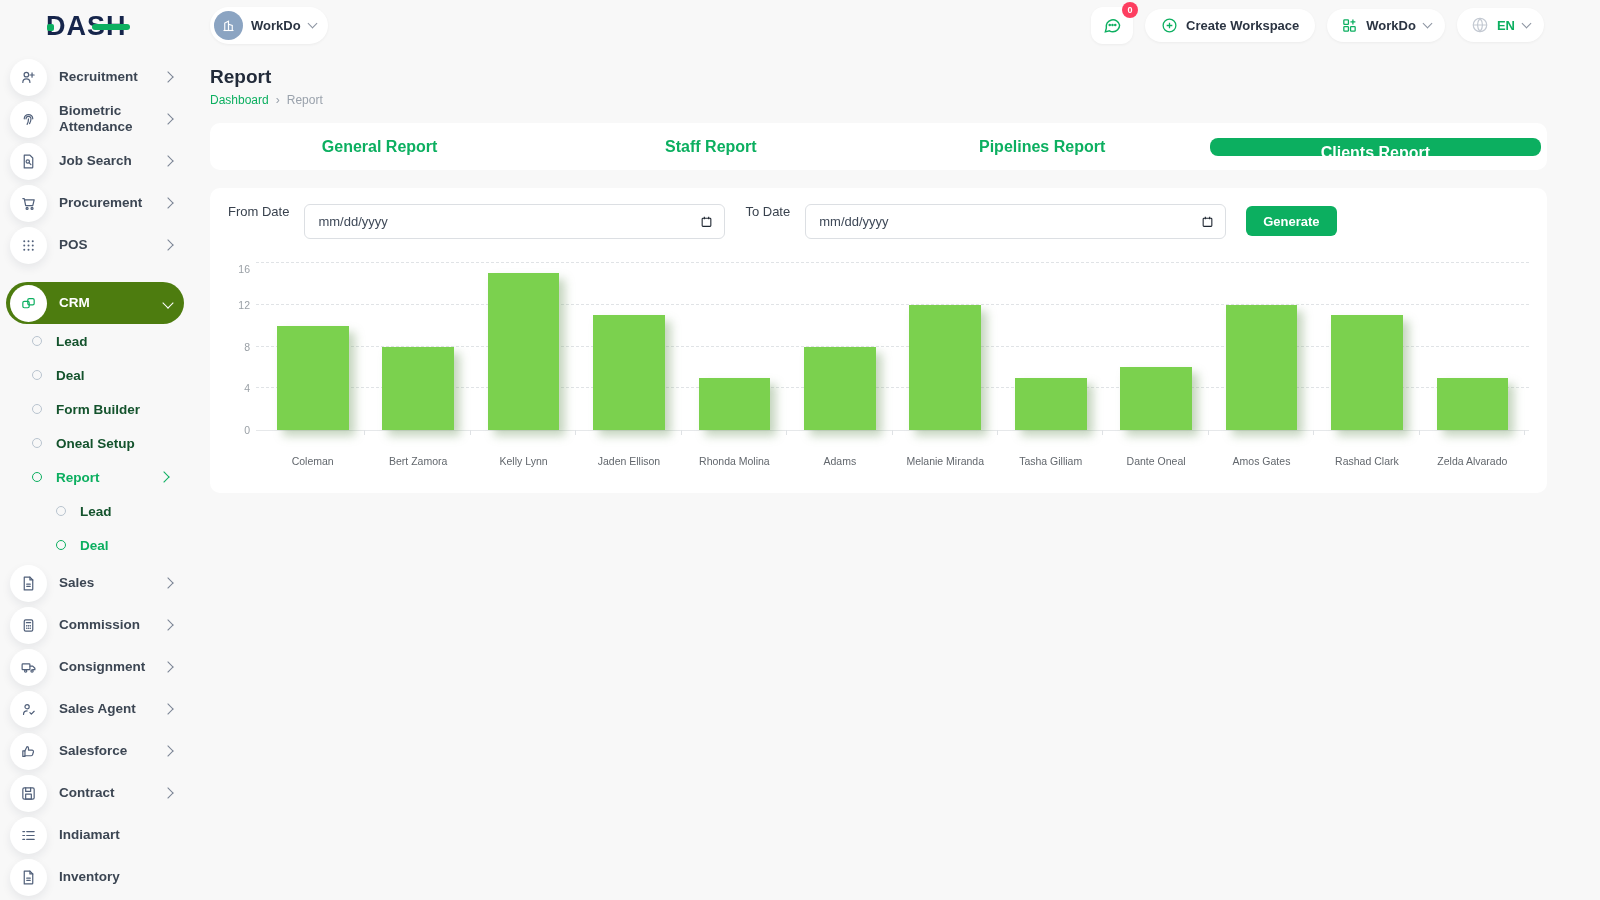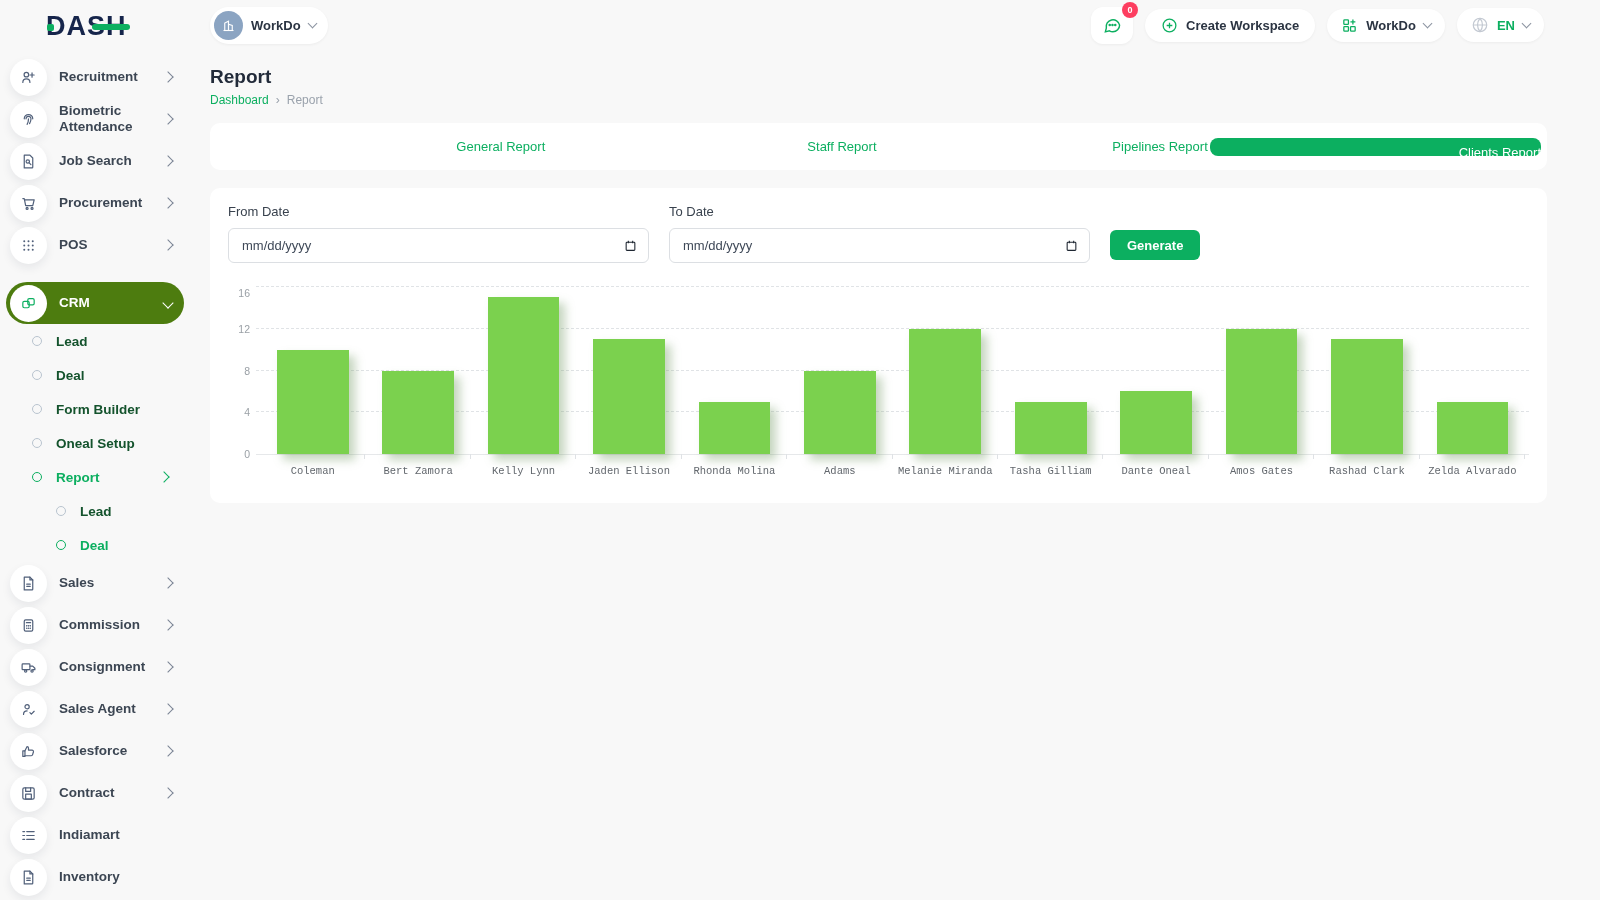--- a/index.html
+++ b/index.html
@@ -59,43 +59,43 @@
   .lang-pill .pill-label{color:#0caf60;}
   .chev-sm{width:6px;height:6px;border-right:1.6px solid #8b93a0;border-bottom:1.6px solid #8b93a0;transform:rotate(45deg);margin-top:-3px;}
   
   .main{position:absolute;left:210px;top:50px;width:1337px;}
   .page-title{margin:16px 0 5px;font-size:19px;font-weight:700;color:#222b3a;}
   .breadcrumb{font-size:12px;margin-bottom:16px;display:flex;align-items:center;gap:7px;}
   .bc-link{color:#0caf60;cursor:pointer;}
   .bc-sep{color:#9aa2ac;font-size:12px;}
   .bc-cur{color:#9aa2ac;}
   .tabs-card{background:#fff;border-radius:10px;height:47px;display:flex;align-items:center;padding:0 4px;}
-  .tab{flex:1;text-align:right;font-size:13px;font-weight:400;color:#0caf60;cursor:pointer;line-height:29px;}
+  .tab{flex:1;text-align:center;font-size:16px;font-weight:700;color:#0caf60;cursor:pointer;line-height:29px;}
   .tab.active{background:#0caf60;color:#fff;border-radius:8px;height:18px;margin:0 2px;}
   .content-card{background:#fff;border-radius:10px;margin-top:18px;padding:16px 18px 26px;box-sizing:border-box;}
   .filter-row{display:flex;gap:20px;align-items:flex-end;}
-  .field{display:flex;flex-direction:column;gap:9px;}
+  .field{display:flex;flex-direction:row;gap:15px;}
   .field-label{font-size:13px;color:#39424e;}
   .date-box{width:421px;height:35px;border:1px solid #dcdfe3;border-radius:6px;display:flex;align-items:center;
     padding:0 11px;box-sizing:border-box;background:#fff;}
   .date-box input{border:none;outline:none;flex:1;font-size:13px;color:#3f4958;font-family:"Liberation Sans",sans-serif;background:transparent;}
   .date-box input::placeholder{color:#3f4958;opacity:1;}
   .cal-icon{width:13px;height:13px;color:#1f2732;flex:none;cursor:pointer;}
   .generate-btn{height:30px;padding:0 17px;background:#0caf60;color:#fff;border:none;border-radius:6px;
     font-size:13px;font-weight:600;cursor:pointer;margin-bottom:3px;font-family:"Liberation Sans",sans-serif;}
   
   .chart{margin-top:24px;padding-left:28px;position:relative;}
   .plot{position:relative;height:167px;border-bottom:1px solid #e6e8ea;}
   .gridline{position:absolute;left:0;right:0;border-top:1px dashed #e0e3e6;}
   .ytick{position:absolute;left:-28px;width:22px;text-align:right;font-size:10.5px;color:#9aa0a6;transform:translateY(-50%);}
   .bars{position:absolute;left:0;right:0;top:0;bottom:0;display:flex;align-items:flex-end;padding:0 4px;}
   .slot{flex:1;display:flex;justify-content:center;align-items:flex-end;height:100%;position:relative;}
   .slot::after{content:"";position:absolute;right:0;bottom:-5px;width:1px;height:5px;background:#dfe2e5;}
   .bar{width:68%;background:#7bd14e;box-shadow:6px 6px 9px rgba(110,150,95,.40);}
-  .cats{display:flex;padding:0 4px;margin-top:10px;font-family:Liberation Mono, monospace;}
+  .cats{display:flex;padding:0 4px;margin-top:24px;}
   .cat{flex:1;text-align:center;font-size:10.5px;color:#62676d;}
 </style>
 </head>
 <body>
 
 <aside class="sidebar">
   <div class="logo">
     <span class="logo-dot"></span>
     <span class="logo-text">DASH</span>
     <span class="logo-dash"></span>

